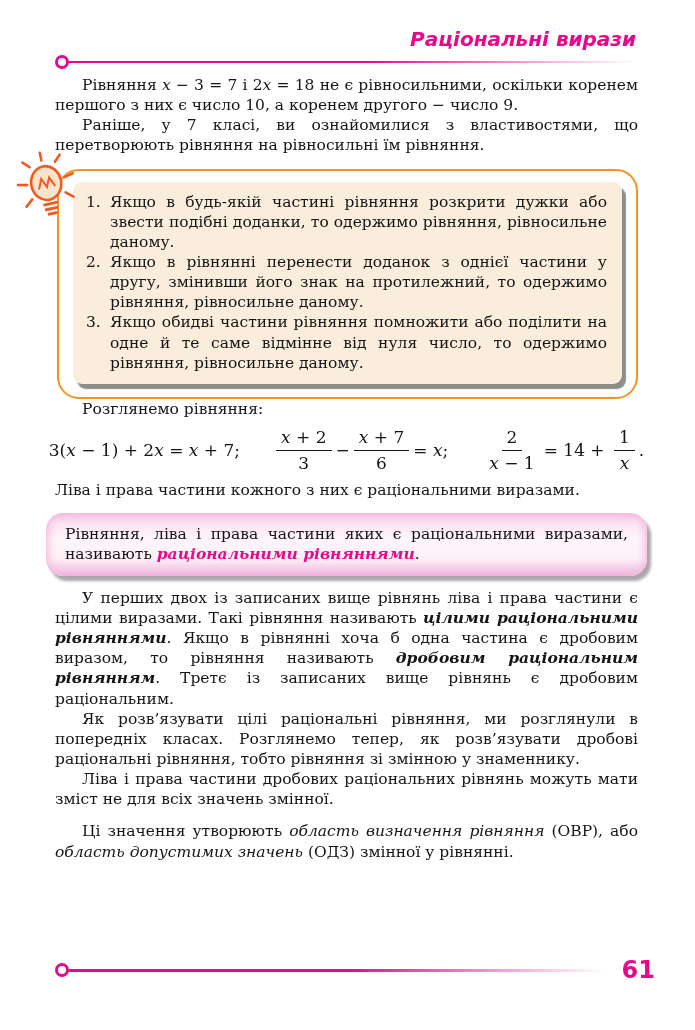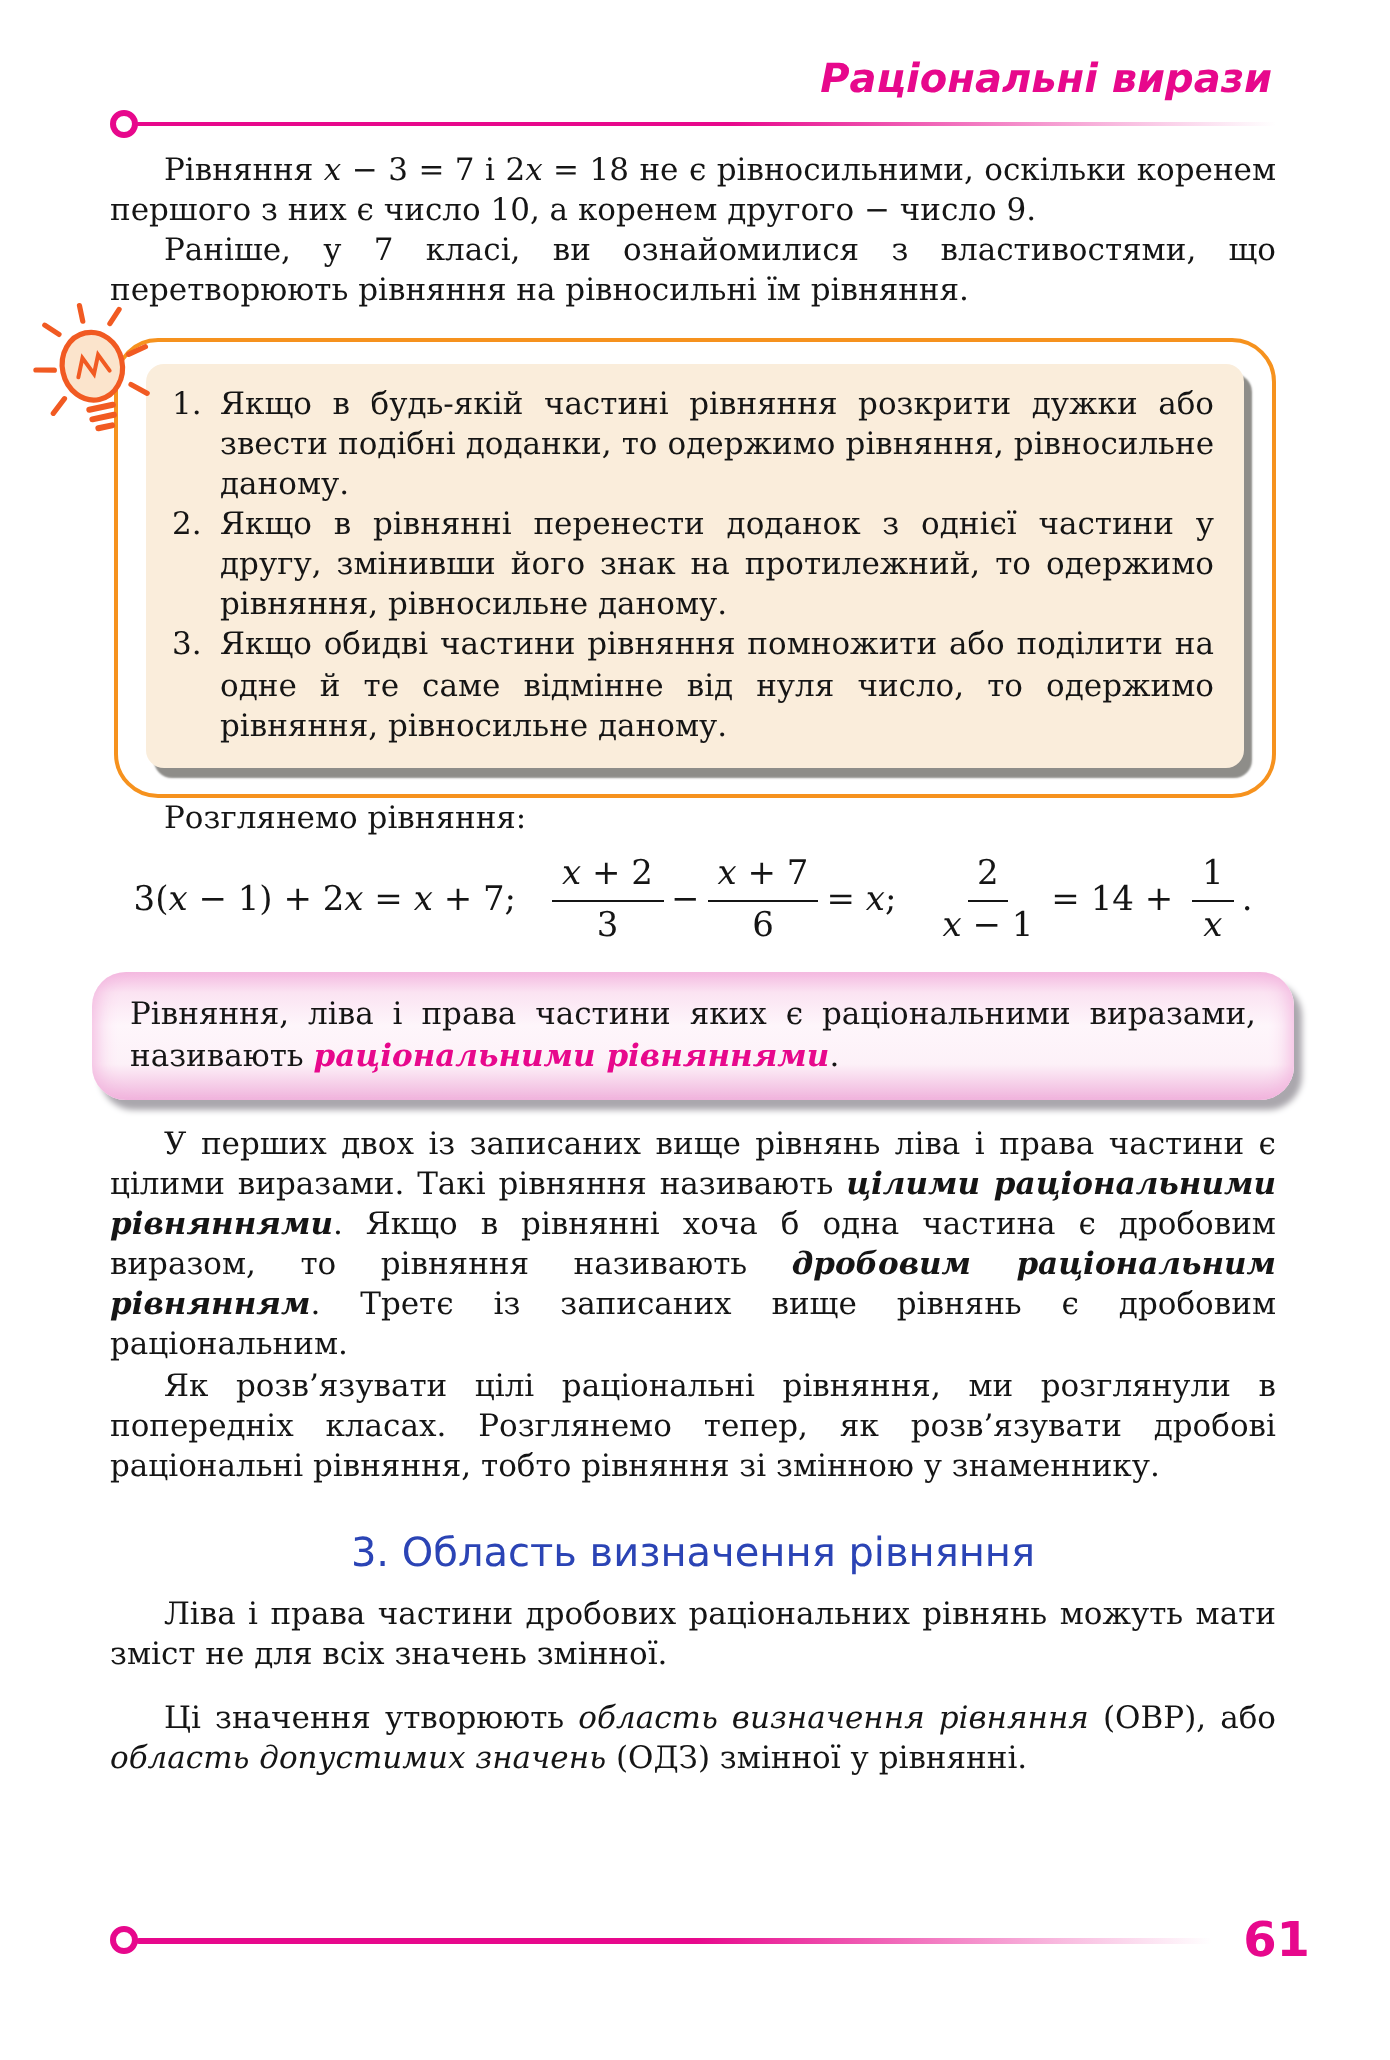--- a/index.html
+++ b/index.html
@@ -49,21 +49,21 @@
   .rule-text { flex:1; }
   
   .sec-title {
     font-family:"DejaVu Sans","Liberation Sans",sans-serif;
     font-size:20px; font-weight:400; color:#2b44b5;
     text-align:center; margin:20px 0 8px;
   }
   
   .math-row {
     display:flex; justify-content:center; align-items:center;
-    gap:14px; margin:8px 0 6px; font-size:17px; line-height:1.25;
+    gap:32px; margin:8px 0 6px; font-size:17px; line-height:1.25;
   }
   .eq { display:inline-flex; align-items:center; white-space:pre; }
   .frac { display:inline-flex; flex-direction:column; align-items:center; margin:0 4px; }
   .frac .top { padding:0 5px 2px; border-bottom:1.6px solid #151515; }
   .frac .bot { padding:2px 5px 0; }
   
   .defbox {
     margin:12px -9px 0; border-radius:17px; padding:11px 19px 12px;
     text-align:justify;
     background:linear-gradient(180deg,#f4b9e0 0%,#fbe3f2 16%,#fef6fb 42%,#fdf1f8 72%,#f0b3dc 100%);
@@ -157,28 +157,28 @@
       </span>
       <span>= 14 + </span>
       <span class="frac">
         <span class="top">1</span>
         <span class="bot"><span class="var">x</span></span>
       </span>
       <span>.</span>
     </span>
   </div>
 
+  <p class="bodytext">Ліва і права частини кожного з них є раціональними виразами.</p>
 
   <div class="defbox"><span>Рівняння, ліва і права частини яких є раціональними виразами, називають </span><span class="term">раціональними рівняннями</span><span>.</span></div>
 
   <p class="bodytext p-indent mt12"><span>У перших двох із записаних вище рівнянь ліва і права частини є цілими виразами. Такі рівняння називають </span><span class="bi">цілими раціональними рівняннями</span><span>. Якщо в рівнянні хоча б одна частина є дробовим виразом, то рівняння називають </span><span class="bi">дробовим раціональним рівнянням</span><span>. Третє із записаних вище рівнянь є дробовим раціональним.</span></p>
 
   <p class="bodytext p-indent">Як розв’язувати цілі раціональні рівняння, ми розглянули в попередніх класах. Розглянемо тепер, як розв’язувати дробові раціональні рівняння, тобто рівняння зі змінною у знаменнику.</p>
 
-  <div class="sec-title">3. Область визначення рівняння</div>
 
   <p class="bodytext p-indent">Ліва і права частини дробових раціональних рівнянь можуть мати зміст не для всіх значень змінної.</p>
 
 
   <p class="bodytext p-indent mt12"><span>Ці значення утворюють </span><span class="it">область визначення рівняння</span><span> (ОВР), або </span><span class="it">область допустимих значень</span><span> (ОДЗ) змінної у рівнянні.</span></p>
 
   <div class="footer">
     <span class="rule-dot"></span>
     <span class="rule-line"></span>
     <span class="page-num">61</span>

